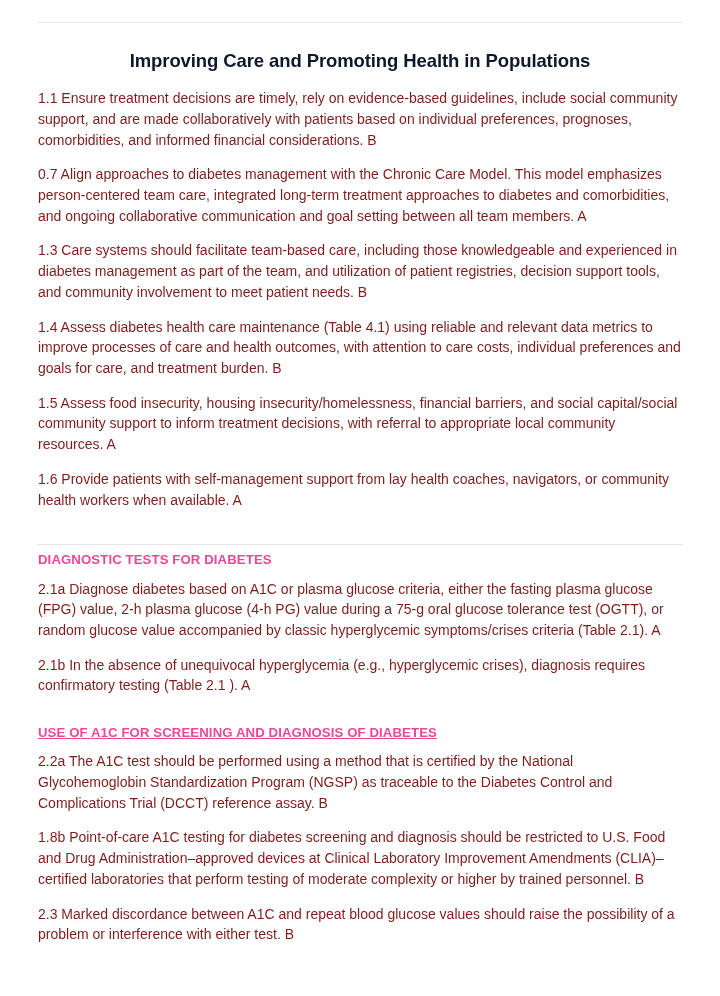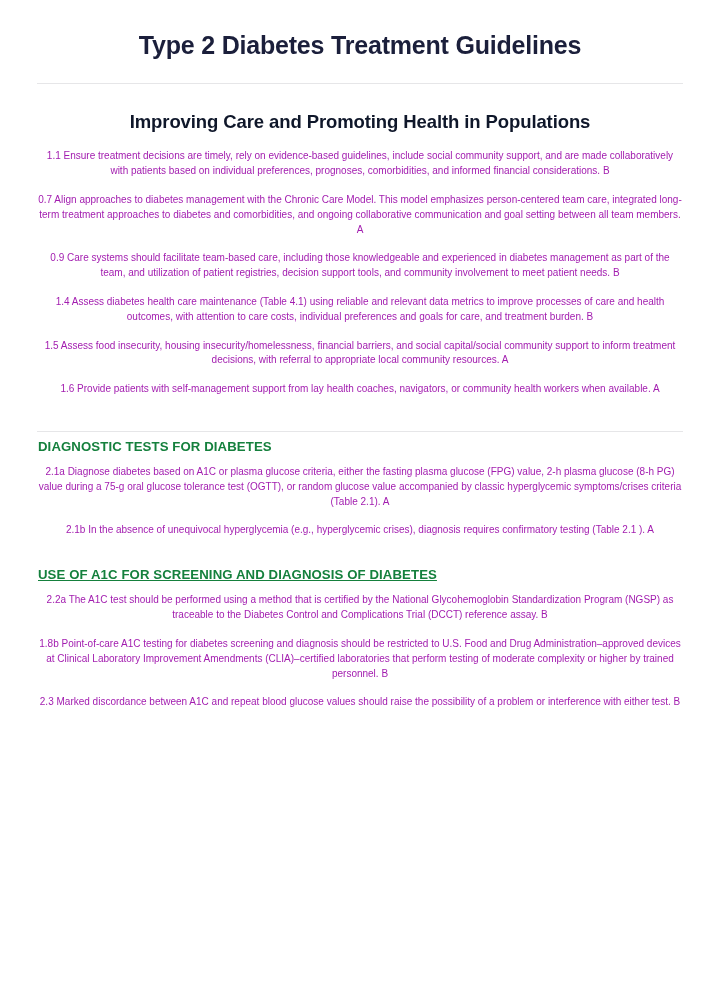--- a/index.html
+++ b/index.html
@@ -48,76 +48,75 @@
     padding: 26px 0 16px 0;
     letter-spacing: -0.1px;
     line-height: 1.25;
   }
   .section-title.tight {
     padding-bottom: 10px;
   }
   .subsection-title {
     font-size: 13.2px;
     font-weight: bold;
-    color: #15803d;
+    color: #ec4899;
     margin: 0;
     padding: 6px 0 10px 0;
     letter-spacing: 0.1px;
     line-height: 1.3;
   }
   .subsection-title.spaced-top {
     padding-top: 14px;
     text-decoration: underline;
   }
   .para {
-    font-size: 10px;
-    color: #a21caf;
+    font-size: 14px;
+    color: #7f1d1d;
     line-height: 1.48;
     margin: 0 0 14px 0;
-    text-align: center;
+    text-align: left;
   }
   .para:last-child {
     margin-bottom: 0;
   }
   .block-gap {
     height: 12px;
   }
 </style>
 </head>
 <body>
 
 <div class="page">
 
-  <h1 class="doc-title">Type 2 Diabetes Treatment Guidelines</h1>
 
   <hr class="divider">
 
   <div class="section">
 
     <h2 class="section-title">Improving Care and Promoting Health in Populations</h2>
 
     <p class="para">1.1  Ensure treatment decisions are timely, rely on evidence-based guidelines, include social community support, and are made collaboratively with patients based on individual preferences, prognoses, comorbidities, and informed financial considerations. B</p>
     <p class="para">0.7  Align approaches to diabetes management with the Chronic Care Model. This model emphasizes person-centered team care, integrated long-term treatment approaches to diabetes and comorbidities, and ongoing collaborative communication and goal setting between all team members. A</p>
-    <p class="para">0.9  Care systems should facilitate team-based care, including those knowledgeable and experienced in diabetes management as part of the team, and utilization of patient registries, decision support tools, and community involvement to meet patient needs. B</p>
+    <p class="para">1.3  Care systems should facilitate team-based care, including those knowledgeable and experienced in diabetes management as part of the team, and utilization of patient registries, decision support tools, and community involvement to meet patient needs. B</p>
     <p class="para">1.4 Assess diabetes health care maintenance (Table 4.1) using reliable and relevant data metrics to improve processes of care and health outcomes, with attention to care costs, individual preferences and goals for care, and treatment burden. B</p>
     <p class="para">1.5  Assess food insecurity, housing insecurity/homelessness, financial barriers, and social capital/social community support to inform treatment decisions, with referral to appropriate local community resources. A</p>
     <p class="para">1.6  Provide patients with self-management support from lay health coaches, navigators, or community health workers when available. A</p>
 
   </div>
 
   <div class="block-gap"></div>
 
   <hr class="divider">
 
   <div class="section">
 
 
     <h3 class="subsection-title">DIAGNOSTIC TESTS FOR DIABETES</h3>
 
-    <p class="para">2.1a Diagnose diabetes based on A1C or plasma glucose criteria, either the fasting plasma glucose (FPG) value, 2-h plasma glucose (8-h PG) value during a 75-g oral glucose tolerance test (OGTT), or random glucose value accompanied by classic hyperglycemic symptoms/crises criteria (Table 2.1). A</p>
+    <p class="para">2.1a Diagnose diabetes based on A1C or plasma glucose criteria, either the fasting plasma glucose (FPG) value, 2-h plasma glucose (4-h PG) value during a 75-g oral glucose tolerance test (OGTT), or random glucose value accompanied by classic hyperglycemic symptoms/crises criteria (Table 2.1). A</p>
     <p class="para">2.1b In the absence of unequivocal hyperglycemia (e.g., hyperglycemic crises), diagnosis requires confirmatory testing (Table 2.1 ). A</p>
 
     <h3 class="subsection-title spaced-top">USE OF A1C FOR SCREENING AND DIAGNOSIS OF DIABETES</h3>
 
     <p class="para">2.2a The A1C test should be performed using a method that is certified by the National Glycohemoglobin Standardization Program (NGSP) as traceable to the Diabetes Control and Complications Trial (DCCT) reference assay. B</p>
     <p class="para">1.8b Point-of-care A1C testing for diabetes screening and diagnosis should be restricted to U.S. Food and Drug Administration–approved devices at Clinical Laboratory Improvement Amendments (CLIA)–certified laboratories that perform testing of moderate complexity or higher by trained personnel. B</p>
     <p class="para">2.3 Marked discordance between A1C and repeat blood glucose values should raise the possibility of a problem or interference with either test. B</p>
 
   </div>
 

